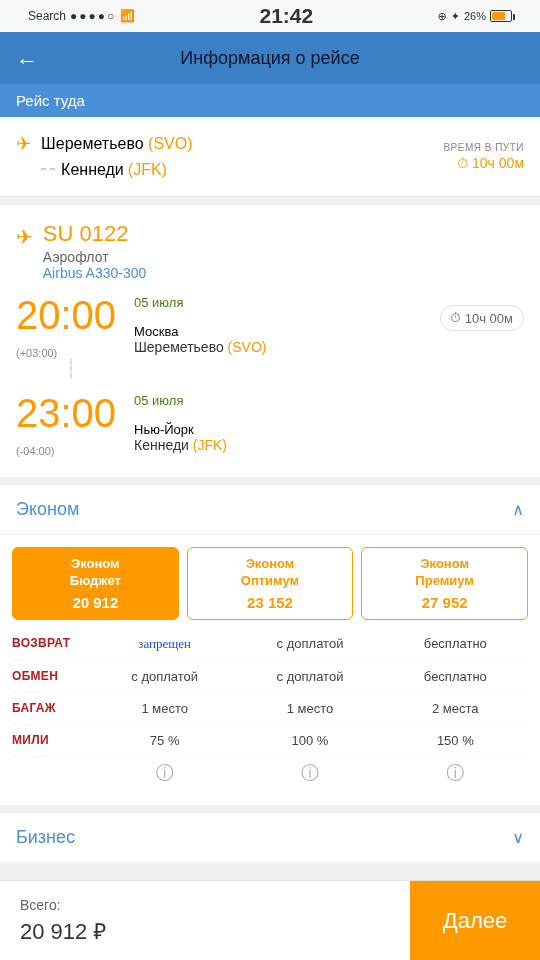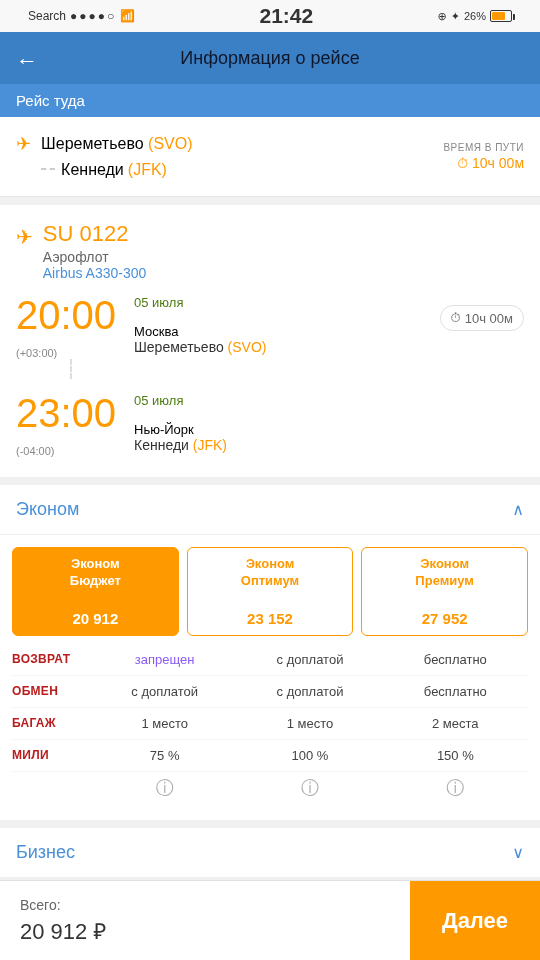--- a/index.html
+++ b/index.html
@@ -201,36 +201,36 @@
     }
     .fare-option.active {
       background: #f90;
       color: white;
     }
     .fare-option:not(.active) {
       background: white;
       color: #f90;
     }
     .fare-option-name { font-weight: 600; line-height: 1.3; }
-    .fare-option-price { font-size: 15px; font-weight: 700; margin-top: 20px; }
+    .fare-option-price { font-size: 15px; font-weight: 700; margin-top: 4px; }
 
     .fare-table {
       padding: 8px 12px 12px;
     }
     .fare-row {
       display: grid;
       grid-template-columns: 80px 1fr 1fr 1fr;
       padding: 8px 0;
       border-bottom: 1px solid #f5f5f5;
       font-size: 13px;
     }
     .fare-row:last-child { border-bottom: none; }
     .fare-row-label { color: #b91c1c; font-weight: 600; font-size: 12px; letter-spacing: 0.3px; }
     .fare-cell { text-align: center; color: #444; }
-    .fare-cell.forbidden { color: #8b5cf6; }
+    .fare-cell.forbidden { color: #1d4ed8; font-family: Liberation Serif, serif; }
 
     .fare-info-row {
       display: grid;
       grid-template-columns: 80px 1fr 1fr 1fr;
       padding: 4px 0 8px;
     }
     .fare-info-cell {
       text-align: center;
       color: #aaa;
       font-size: 18px;
@@ -269,21 +269,21 @@
     .total-label { font-size: 14px; color: #666; }
     .total-price { font-size: 22px; color: #333; font-weight: 500; margin-top: 2px; }
     .next-btn {
       background: #f90;
       color: white;
       border: none;
       height: 80px;
       width: 130px;
       font-size: 22px;
       cursor: pointer;
-      font-weight: 700;
+      font-weight: 400;
     }
   </style>
 </head>
 <body>
 
 <div class="status-bar">
   <div class="status-left">
     <span>Search</span>
     <span class="status-dots">●●●●○</span>
     <span>📶</span>

